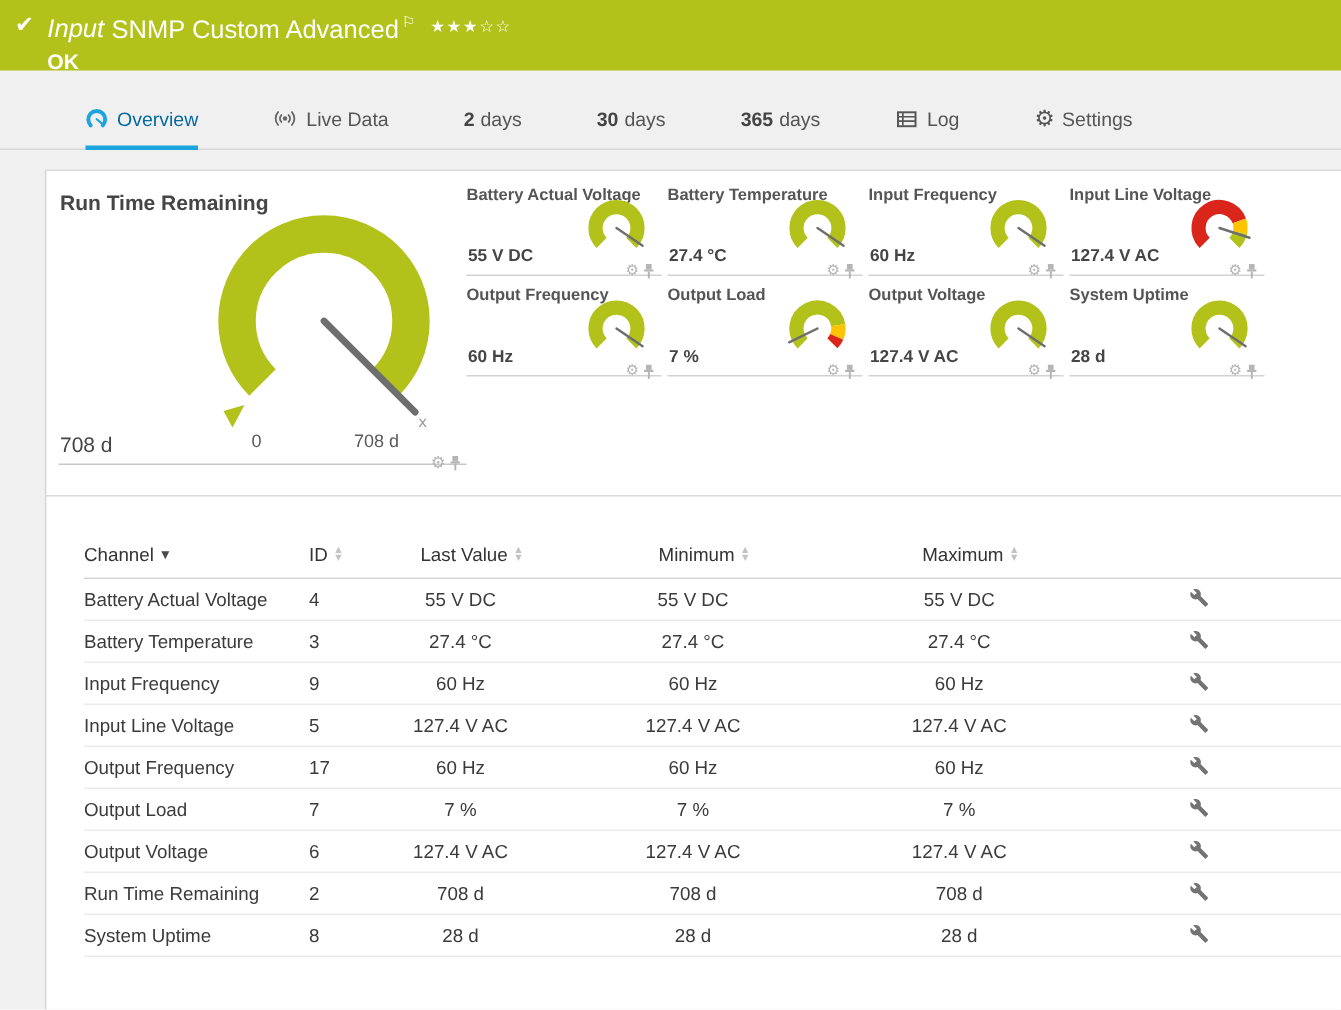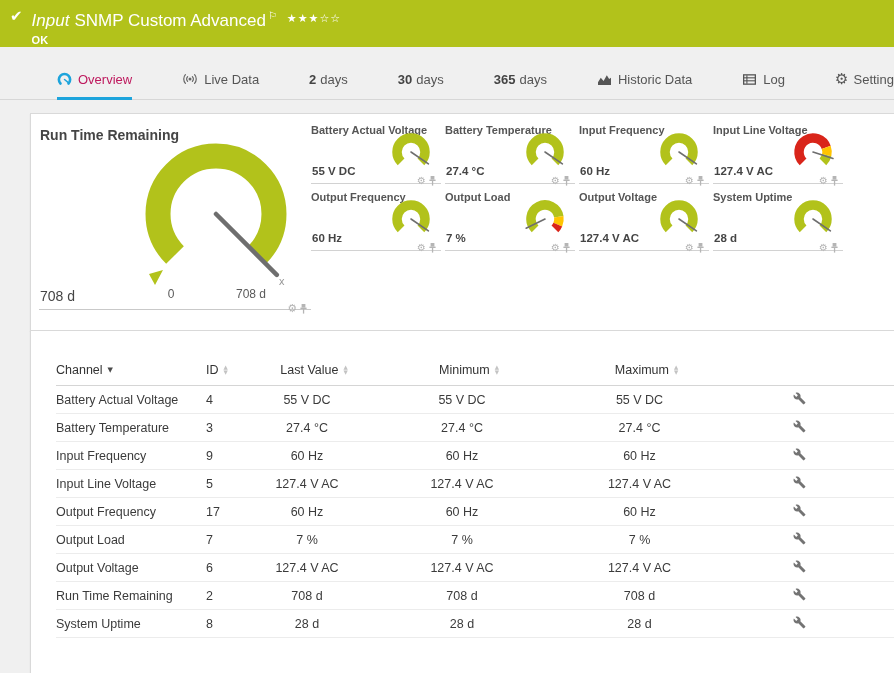--- a/index.html
+++ b/index.html
@@ -11,25 +11,25 @@
   }
   
   .topbar{height:47px;display:flex;align-items:flex-start;color:#fff;padding-left:10px;box-sizing:border-box;}
   .check{font-size:15px;line-height:15px;margin-top:9px;font-family:"DejaVu Sans",sans-serif;}
   .titleblock{margin-left:9px;}
   .titleline{font-size:17px;line-height:18px;margin-top:7px;white-space:nowrap;}
   .kind{font-style:italic;}
   .title{margin-left:5px;margin-top:25px;}
   .flag{font-size:10px;vertical-align:super;margin-left:2px;font-family:"DejaVu Sans",sans-serif;cursor:pointer;}
   .stars{font-size:11px;letter-spacing:1px;margin-left:10px;position:relative;top:-4px;font-family:"DejaVu Sans",sans-serif;cursor:pointer;}
-  .status{font-size:11px;font-weight:bold;margin-top:2px;}
+  .status{font-size:14px;font-weight:bold;margin-top:2px;}
   
   .tabs{margin-top:22px;height:31px;display:flex;gap:50px;padding-left:57px;border-bottom:1px solid #d7d7d7;box-sizing:border-box;white-space:nowrap;}
   .tab{font-size:13px;color:#555;display:flex;align-items:center;padding-bottom:10px;cursor:pointer;box-sizing:border-box;}
-  .tab.active{color:#be185d;border-bottom:3px solid #1da4dc;margin-bottom:-1px;padding-bottom:7px;}
+  .tab.active{color:#0369a1;border-bottom:3px solid #1da4dc;margin-bottom:-1px;padding-bottom:7px;}
   .tab .ticon{margin-right:6px;display:inline-flex;align-items:center;}
   .tab b{margin-right:4px;font-weight:bold;color:#444;}
   .tab .gear-glyph{font-size:15px;color:#555;margin-right:5px;font-family:"DejaVu Sans",sans-serif;}
   
   .card{position:absolute;left:30px;right:0;background:#fff;border:1px solid #d9d9d9;border-right:none;box-shadow:0 1px 1px rgba(0,0,0,0.10);box-sizing:border-box;padding-left:24px;}
   .gauges-card{top:113px;height:218px;}
   .table-card{top:330px;height:368px;}
   
   .big-tile{position:absolute;left:8px;top:6px;width:272px;height:189px;border-bottom:1px solid #c9c9c9;}
   .big-title{font-size:14px;font-weight:700;color:#454545;padding:7px 0 0 1px;}
@@ -97,28 +97,20 @@
       <b>2</b>
       <span>days</span>
     </div>
     <div class="tab">
       <b>30</b>
       <span>days</span>
     </div>
     <div class="tab">
       <b>365</b>
       <span>days</span>
-    </div>
-    <div class="tab">
-      <span class="ticon">
-        <svg width="15" height="13" viewBox="0 0 16 14">
-          <path d="M1,13 L1,10 4,5 7,8.5 10.5,2.5 13,6.5 15,5 15,13 Z" fill="#555"></path>
-        </svg>
-      </span>
-      <span>Historic Data</span>
     </div>
     <div class="tab">
       <span class="ticon">
         <svg width="15" height="13" viewBox="0 0 16 14">
           <rect x="1.7" y="2" width="12.6" height="10" fill="none" stroke="#555" stroke-width="1.4"></rect>
           <line x1="2" y1="5.2" x2="14" y2="5.2" stroke="#555" stroke-width="1.2"></line>
           <line x1="2" y1="8.4" x2="14" y2="8.4" stroke="#555" stroke-width="1.2"></line>
           <line x1="5.2" y1="2.5" x2="5.2" y2="11.5" stroke="#555" stroke-width="1.2"></line>
         </svg>
       </span>

